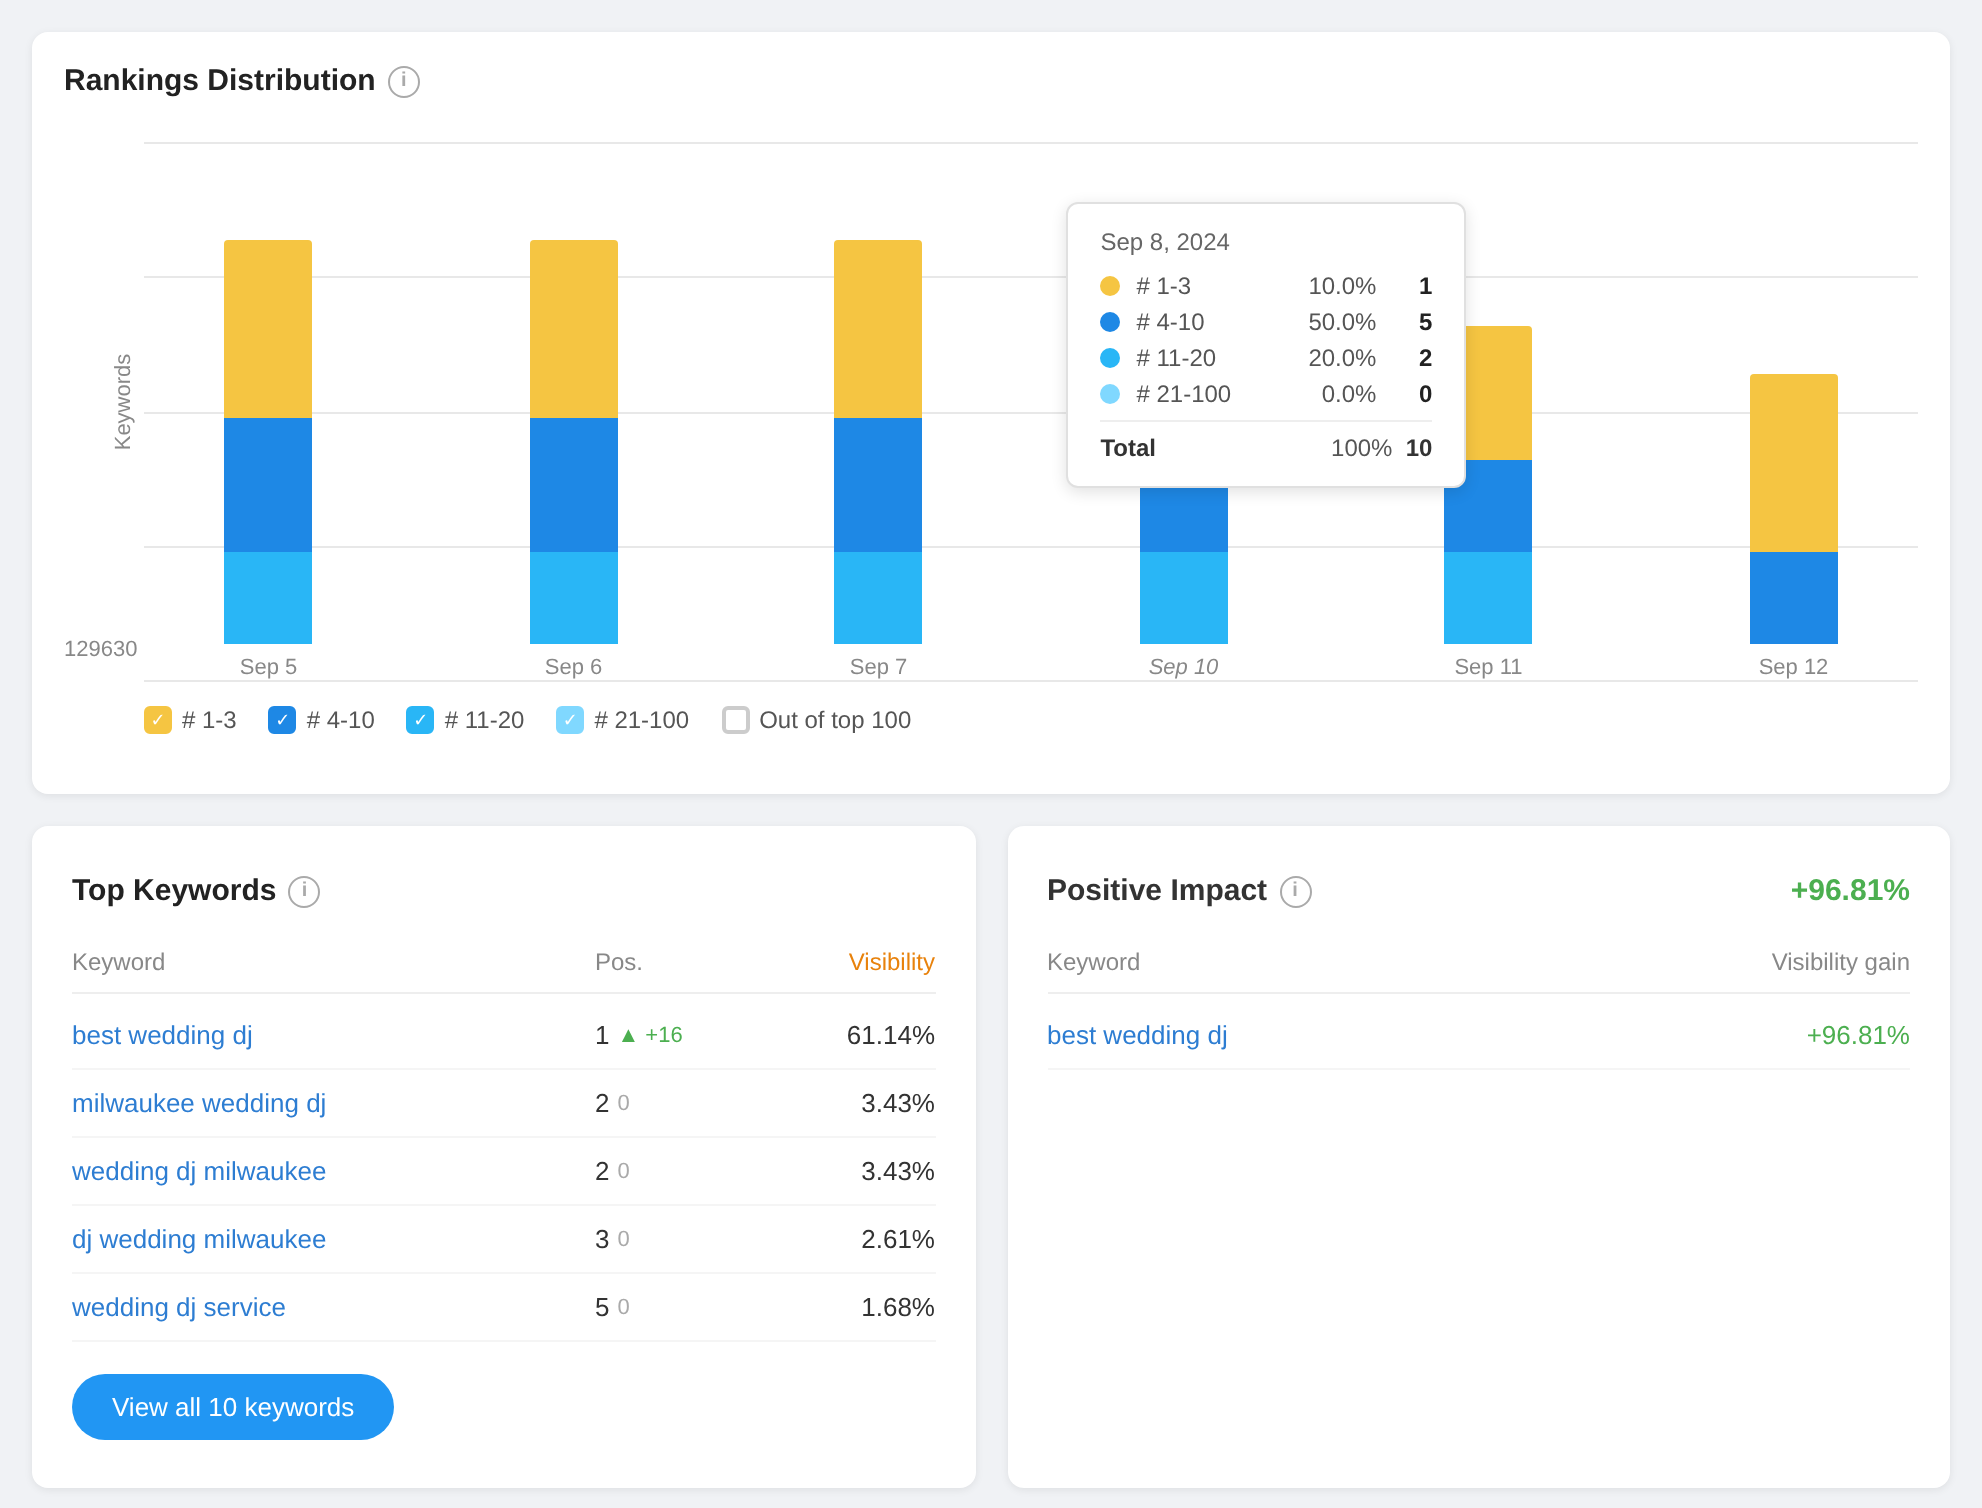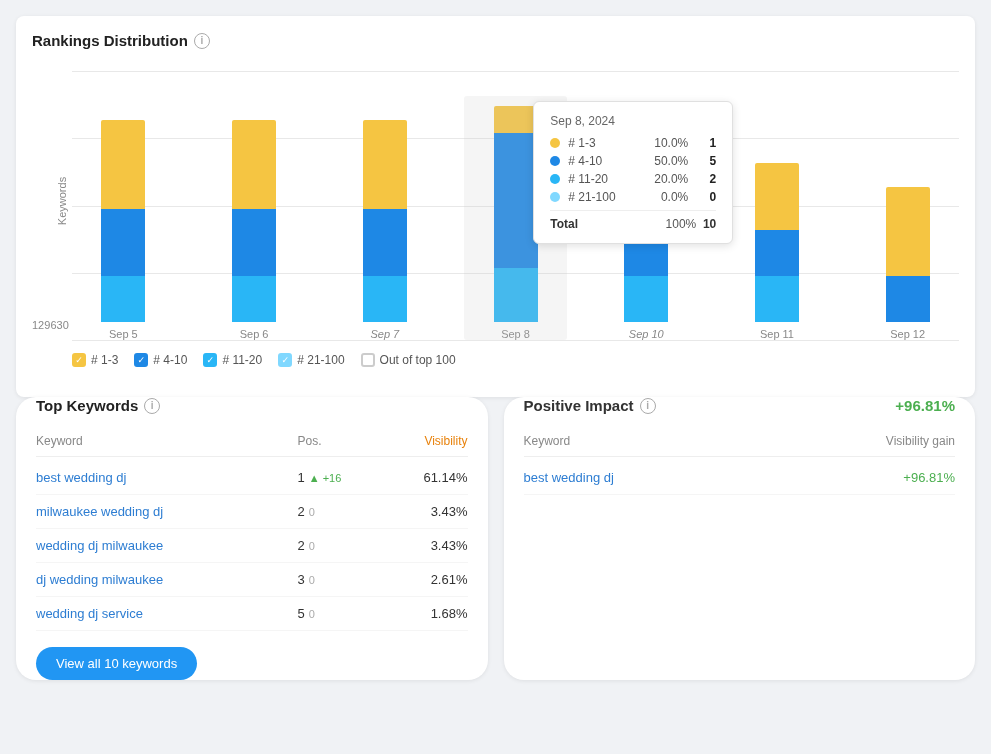--- a/index.html
+++ b/index.html
@@ -1,21 +1,21 @@
 <!DOCTYPE html>
 <html><head>
   <meta charset="utf-8">
   <style>
     * { box-sizing: border-box; margin: 0; padding: 0; }
     body { font-family: -apple-system, BlinkMacSystemFont, 'Segoe UI', sans-serif; background: #f0f2f5; color: #333; font-size: 13px; }
 
     .main-container { padding: 16px; max-width: 991px; }
 
     
-    .card { background: #fff; border-radius: 8px; box-shadow: 0 1px 4px rgba(0,0,0,0.08); padding: 16px; }
+    .card { background: #fff; border-radius: 8px; box-shadow: 0 1px 4px rgba(0,0,0,0.08); padding: 16px; margin-bottom: 16px; }
 
     .card-title { font-size: 15px; font-weight: 600; color: #222; margin-bottom: 12px; display: flex; align-items: center; gap: 6px; }
     .info-icon { display: inline-flex; align-items: center; justify-content: center; width: 16px; height: 16px; border-radius: 50%; border: 1px solid #aaa; color: #aaa; font-size: 10px; cursor: pointer; }
 
     
     .chart-wrapper { position: relative; width: 100%; height: 320px; }
     .chart-area { position: relative; width: 100%; height: 280px; display: flex; align-items: flex-end; gap: 0; padding-left: 40px; }
 
     .y-axis { position: absolute; left: 0; top: 0; height: 270px; display: flex; flex-direction: row; justify-content: space-between; align-items: flex-end; padding-right: 8px; }
     .y-label { font-size: 11px; color: #888; }
@@ -47,21 +47,21 @@
     .tooltip-pct { font-size: 12px; color: #555; width: 48px; text-align: right; }
     .tooltip-val { font-size: 12px; font-weight: 600; color: #222; width: 20px; text-align: right; }
     .tooltip-divider { border: none; border-top: 1px solid #eee; margin: 6px 0; }
     .tooltip-total { display: flex; font-size: 12px; font-weight: 600; justify-content: flex-end; }
     .tooltip-total-label { flex: 1; }
     .tooltip-total-pct { width: 48px; text-align: right; color: #555; font-weight: normal; }
     .tooltip-total-val { width: 20px; text-align: right; }
 
     
     .cards-row { display: flex; gap: 16px; }
-    .half-card { flex: 1; background: #fff; border-radius: 20px; box-shadow: 0 1px 4px rgba(0,0,0,0.08); padding: 0 20px; }
+    .half-card { flex: 1; background: #fff; border-radius: 8px; box-shadow: 0 1px 4px rgba(0,0,0,0.08); padding: 24px 20px; }
 
     
     .table-header-row { display: flex; padding: 8px 0; border-bottom: 1px solid #eee; margin-bottom: 4px; }
     .col-keyword-h { flex: 1; font-size: 12px; color: #888; }
     .col-pos-h { width: 90px; font-size: 12px; color: #888; text-align: left; }
     .col-vis-h { width: 80px; font-size: 12px; color: #e8820c; text-align: right; }
 
     .table-row { display: flex; align-items: center; padding: 9px 0; border-bottom: 1px solid #f5f5f5; }
     .col-keyword { flex: 1; color: #2d7dd2; font-size: 13px; }
     .col-pos { width: 90px; font-size: 13px; color: #333; display: flex; align-items: center; gap: 4px; }
@@ -126,36 +126,27 @@
               <div class="bar-label">Sep 5</div>
             </div>
             <div class="bar-group" style="position: relative; flex: 1 1 0%; display: flex; flex-direction: column; align-items: center;">
               <div class="bar-stack" style="width: 44px; display: flex; flex-direction: column-reverse; cursor: pointer; height: 202.5px;">
                 <div class="bar-segment" style="background: rgb(41, 182, 246); height: 45.9px;"></div>
                 <div class="bar-segment" style="background: rgb(30, 136, 229); height: 67.5px;"></div>
                 <div class="bar-segment" style="background: rgb(245, 197, 66); height: 89.1px;"></div>
               </div>
               <div class="bar-label">Sep 6</div>
             </div>
-            <div class="bar-group" style="position: relative; flex: 1 1 0%; display: flex; flex-direction: column; align-items: center; font-style: italic;">
+            <div class="bar-group" style="position: relative; flex: 1 1 0%; display: flex; flex-direction: column; align-items: center;">
               <div class="bar-stack" style="width: 44px; display: flex; flex-direction: column-reverse; cursor: pointer; height: 202.5px;">
                 <div class="bar-segment" style="background: rgb(41, 182, 246); height: 45.9px;"></div>
                 <div class="bar-segment" style="background: rgb(30, 136, 229); height: 67.5px;"></div>
                 <div class="bar-segment" style="background: rgb(245, 197, 66); height: 89.1px;"></div>
               </div>
               <div class="bar-label">Sep 7</div>
-            </div>
-            <div class="bar-group" style="position: relative; flex: 1 1 0%; display: flex; flex-direction: column; align-items: center;">
-              <div style="position: absolute; inset: -10px 0px 0px; background: rgba(200, 200, 200, 0.18); border-radius: 3px; pointer-events: none;"></div>
-              <div class="bar-stack" style="width: 44px; display: flex; flex-direction: column-reverse; cursor: pointer; height: 216px;">
-                <div class="bar-segment" style="background: rgb(41, 182, 246); height: 54px;"></div>
-                <div class="bar-segment" style="background: rgb(30, 136, 229); height: 135px;"></div>
-                <div class="bar-segment" style="background: rgb(245, 197, 66); height: 27px;"></div>
-              </div>
-              <div class="bar-label">Sep 8</div>
             </div>
             <div class="tooltip">
               <div class="tooltip-title">Sep 8, 2024</div>
               <div class="tooltip-row">
                 <div class="tooltip-dot" style="background: rgb(245, 197, 66);"></div>
                 <div class="tooltip-label"># 1-3</div>
                 <div class="tooltip-pct">10.0%</div>
                 <div class="tooltip-val">1</div>
               </div>
               <div class="tooltip-row">

